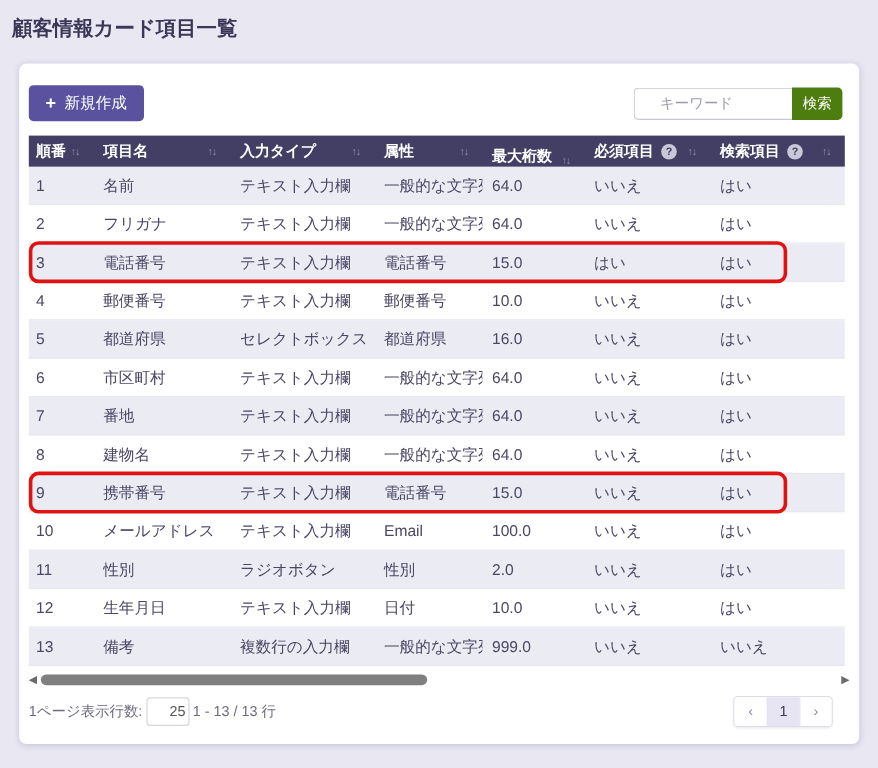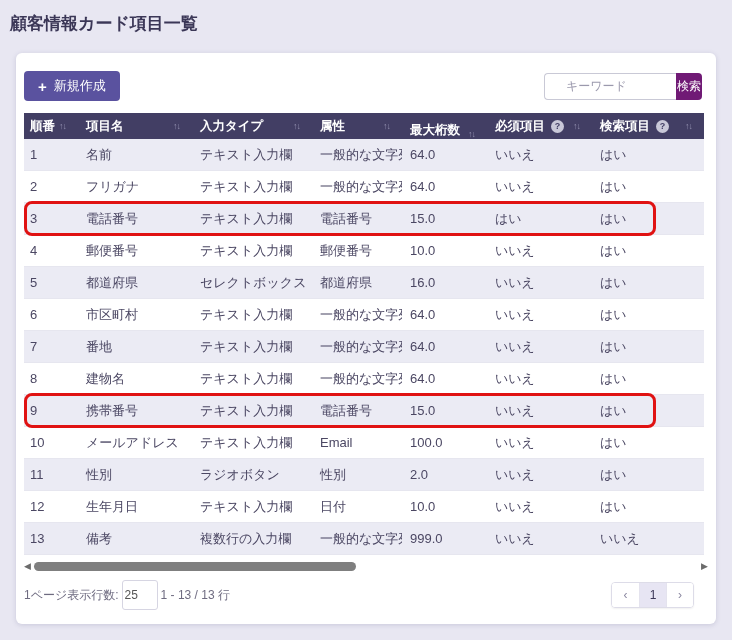--- a/index.html
+++ b/index.html
@@ -25,21 +25,21 @@
     height:30px; padding:0 14px; font-size:13px; cursor:pointer;
   }
   .plus { font-size:15px; font-weight:bold; line-height:1; }
   .search-group { display:flex; margin-right:6px; }
   .search-input {
     width:132px; height:27px; border:1px solid #c9c9d6; border-right:none;
     border-radius:4px 0 0 4px; padding:0 21px; font-size:12px; color:#555; outline:none;
   }
   .search-input::placeholder { color:#9b99ad; }
   .btn-search {
-    height:27px; padding:0 1px; background:#701a75; color:#fff; border:none;
+    height:27px; padding:0 9px; background:#4d7c0f; color:#fff; border:none;
     border-radius:0 4px 4px 0; font-size:12px; cursor:pointer;
   }
   .table { width:680px; }
   .thead { display:flex; background:#423e64; height:26px; align-items:center; }
   .hcell {
     display:flex; align-items:center; height:100%;
     color:#fff; font-size:12.5px; font-weight:bold; padding-left:8px;
     white-space:nowrap; overflow:hidden;
   }
   .hcell.c0 { padding-left:6px;justify-content:center; }
@@ -69,22 +69,22 @@
   .scrollbar { position:relative; height:13px; margin-top:5px; display:flex; align-items:center; }
   .sb-arrow { font-size:9px; color:#6b6b6b; line-height:1; cursor:pointer; }
   .sb-arrow.right { margin-left:auto; }
   .sb-thumb {
     position:absolute; left:10px; width:322px; height:9px;
     border-radius:5px; background:#7f7f7f; cursor:pointer;
   }
   .footer { display:flex; justify-content:space-between; align-items:center; margin-top:7px; }
   .footer-left { display:flex; align-items:center; gap:3px; font-size:12px; color:#6e6b80; }
   .rpp-input {
-    width:36px; height:30px; border:1px solid #d6d5e2; border-radius:3px;
-    text-align:left; font-size:12px; color:#555;
+    width:36px; height:24px; border:1px solid #d6d5e2; border-radius:3px;
+    text-align:right; font-size:12px; color:#555;
   }
   .pager {
     display:flex; border:1px solid #dddce8; border-radius:4px; overflow:hidden;
     box-shadow:0 1px 2px rgba(0,0,0,.06); margin-right:14px;
   }
   .pg {
     width:27px; height:24px; background:#fff; border:none; border-left:1px solid #e4e3ee;
     font-size:12px; color:#8a87a0; cursor:pointer;
     display:flex; align-items:center; justify-content:center; padding:0;
   }

